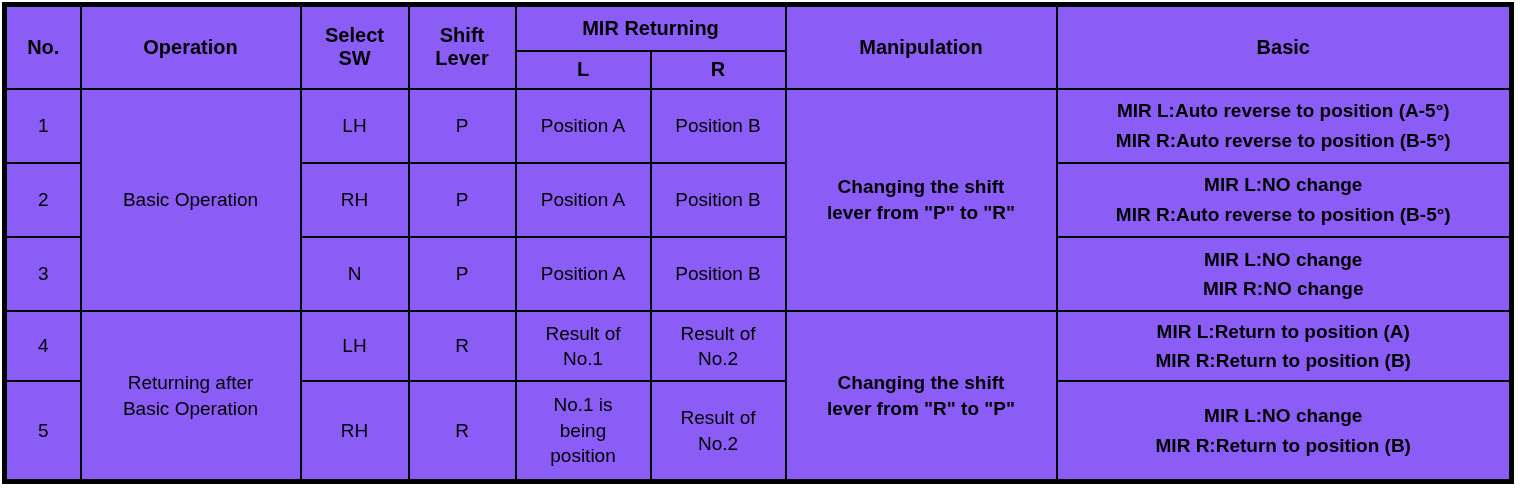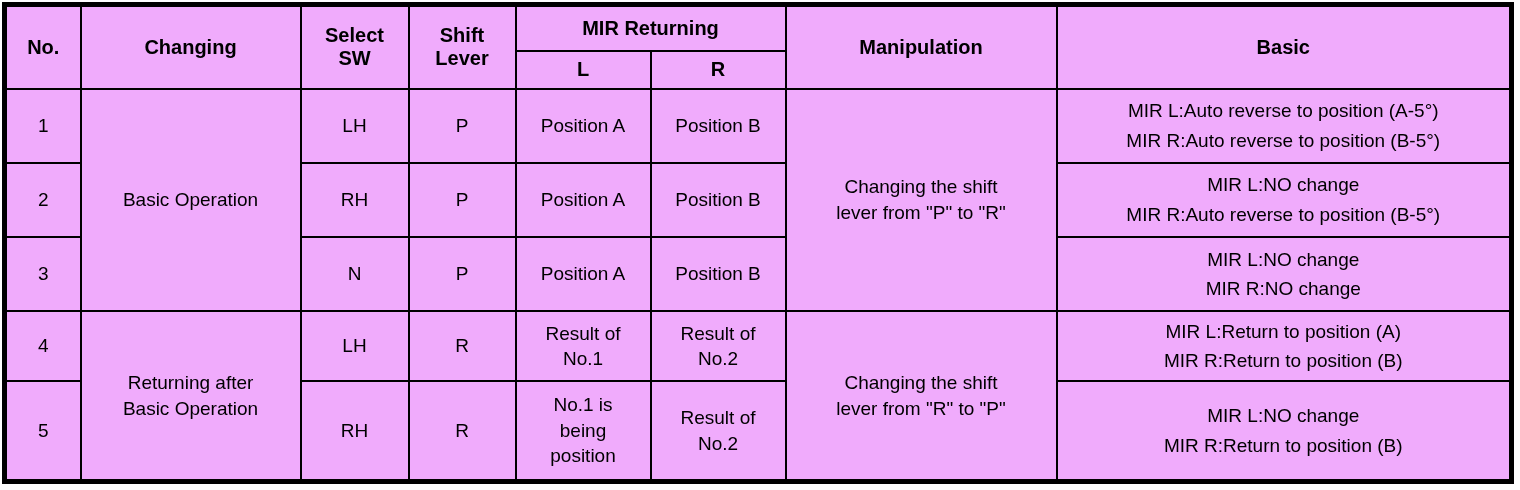--- a/index.html
+++ b/index.html
@@ -12,21 +12,21 @@
     font-family: "Liberation Sans", sans-serif;
   }
   .table-wrap {
     padding: 2px;
   }
   table.mir-table {
     border-collapse: collapse;
     table-layout: fixed;
     width: 1512px;
     height: 482px;
-    background: #f0abfc;
+    background: #8b5cf6;
   }
   table.mir-table th,
   table.mir-table td {
     border: 2px solid #000000;
     color: #000000;
     vertical-align: middle;
     text-align: center;
     white-space: pre-line;
     padding: 0 4px;
     overflow: hidden;
@@ -41,20 +41,21 @@
   }
   td {
     font-size: 19px;
     font-weight: normal;
     line-height: 1.35;
   }
   td.left, th.left {
     text-align: left;
     padding-left: 7px;
     padding-right: 4px;
+    font-weight: bold;
   }
   td.result-cell {
     line-height: 1.55;
   }
   
   col.c-no        { width: 76px;  }
   col.c-operation { width: 220px; }
   col.c-selectsw  { width: 108px; }
   col.c-shift     { width: 107px; }
   col.c-mirl      { width: 135px; }
@@ -79,21 +80,21 @@
       <col class="c-selectsw">
       <col class="c-shift">
       <col class="c-mirl">
       <col class="c-mirr">
       <col class="c-manip">
       <col class="c-result">
     </colgroup>
     <thead>
       <tr class="h-top">
         <th rowspan="2">No.</th>
-        <th rowspan="2">Changing</th>
+        <th rowspan="2">Operation</th>
         <th rowspan="2">Select
 SW</th>
         <th rowspan="2">Shift
 Lever</th>
         <th colspan="2">MIR Returning</th>
         <th rowspan="2">Manipulation</th>
         <th rowspan="2">Basic</th>
       </tr>
       <tr class="h-sub">
         <th>L</th>

